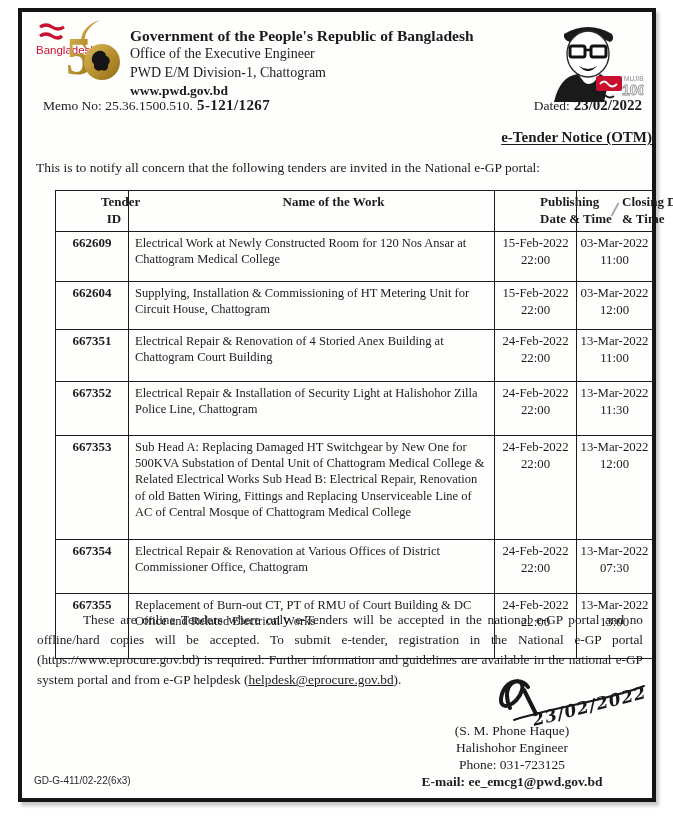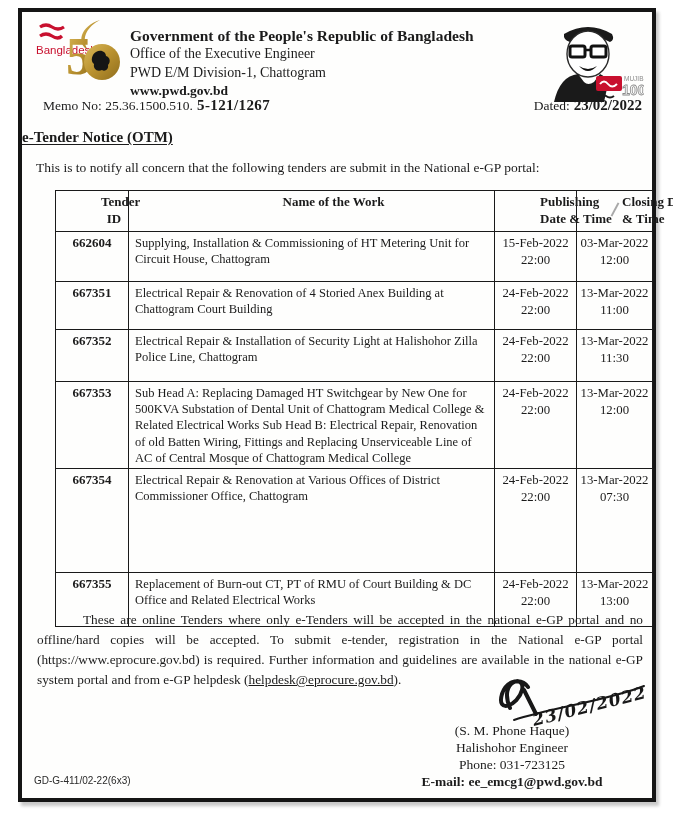--- a/index.html
+++ b/index.html
@@ -17,21 +17,21 @@
   .gov-line{font-weight:bold;font-size:15.5px;line-height:1.25;}
   .office-line,.division-line{font-size:14px;line-height:1.3;}
   .website{font-weight:bold;font-size:13.5px;line-height:1.3;}
   
   .memo-row{position:absolute;top:84px;left:14px;right:10px;
             display:flex;justify-content:space-between;align-items:baseline;margin-left:7px;}
   .memo-label,.dated-label{font-size:13.5px;}
   .memo-number{font-weight:bold;font-size:15px;letter-spacing:.4px;}
   .dated-value{font-weight:bold;font-size:15px;}
   
-  .title-row{position:absolute;top:116px;left:0;right:0;text-align:left;}
+  .title-row{position:absolute;top:116px;left:0;right:0;text-align:right;}
   .title-text{font-weight:bold;font-size:15px;text-decoration:underline;text-underline-offset:2px;}
   .intro{position:absolute;top:148px;left:14px;right:6px;font-size:13.5px;margin:0;}
   
   .tender-table{position:absolute;top:178px;left:33px;border-collapse:collapse;
                 table-layout:fixed;width:597px;}
   .tender-table th,.tender-table td{border:1.5px solid #1a1a1a;vertical-align:top;}
   .tender-table th{font-size:13px;font-weight:bold;text-align:center;
                    padding:3px 1px;line-height:1.3;}
   .th-line{display:block;white-space:nowrap;margin-left:44px;}
   .cell-id{font-size:13px;font-weight:bold;text-align:center;padding-top:3px;}
@@ -115,21 +115,21 @@
       <div>
         <span class="dated-label">Dated:</span>
         <span class="dated-value">23/02/2022</span>
       </div>
     </div>
 
     <div class="title-row">
       <span class="title-text">e-Tender Notice (OTM)</span>
     </div>
 
-    <p class="intro">This is to notify all concern that the following tenders are submit in the National e-GP portal:</p>
+    <p class="intro">This is to notify all concern that the following tenders are invited in the National e-GP portal:</p>
 
     <div class="pen-mark"></div>
 
     <table class="tender-table">
       <colgroup>
           <col style="width:73px">
           <col style="width:366px">
           <col style="width:82px">
           <col style="width:76px">
         </colgroup>
@@ -148,20 +148,26 @@
             <span class="th-line">Date &amp; Time</span>
           </th>
           <th>
             <span class="th-line">Closing Date</span>
             <span class="th-line">&amp; Time</span>
           </th>
         </tr>
       </thead>
       <tbody>
         <tr>
+          <td class="cell-id">662609</td>
+          <td class="cell-work">Electrical Work at Newly Constructed Room for 120 Nos Ansar at Chattogram Medical College</td>
+          <td class="cell-date"><span>15-Feb-2022</span><br><span>22:00</span></td>
+          <td class="cell-date"><span>03-Mar-2022</span><br><span>11:00</span></td>
+        </tr>
+        <tr>
           <td class="cell-id">662604</td>
           <td class="cell-work">Supplying, Installation &amp; Commissioning of HT Metering Unit for Circuit House, Chattogram</td>
           <td class="cell-date"><span>15-Feb-2022</span><br><span>22:00</span></td>
           <td class="cell-date"><span>03-Mar-2022</span><br><span>12:00</span></td>
         </tr>
         <tr>
           <td class="cell-id">667351</td>
           <td class="cell-work">Electrical Repair &amp; Renovation of 4 Storied Anex Building at Chattogram Court Building</td>
           <td class="cell-date"><span>24-Feb-2022</span><br><span>22:00</span></td>
           <td class="cell-date"><span>13-Mar-2022</span><br><span>11:00</span></td>

